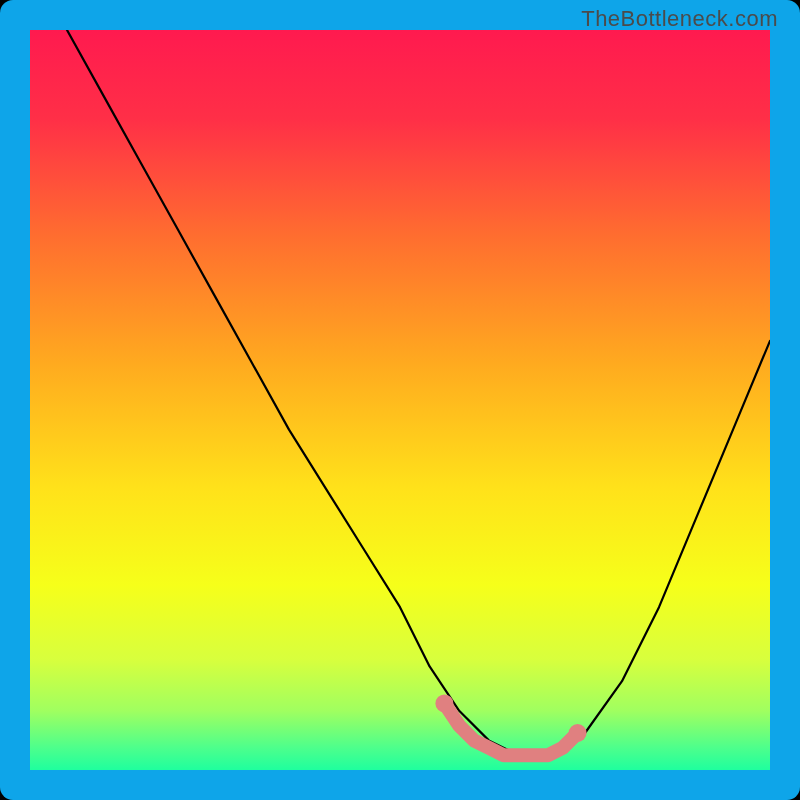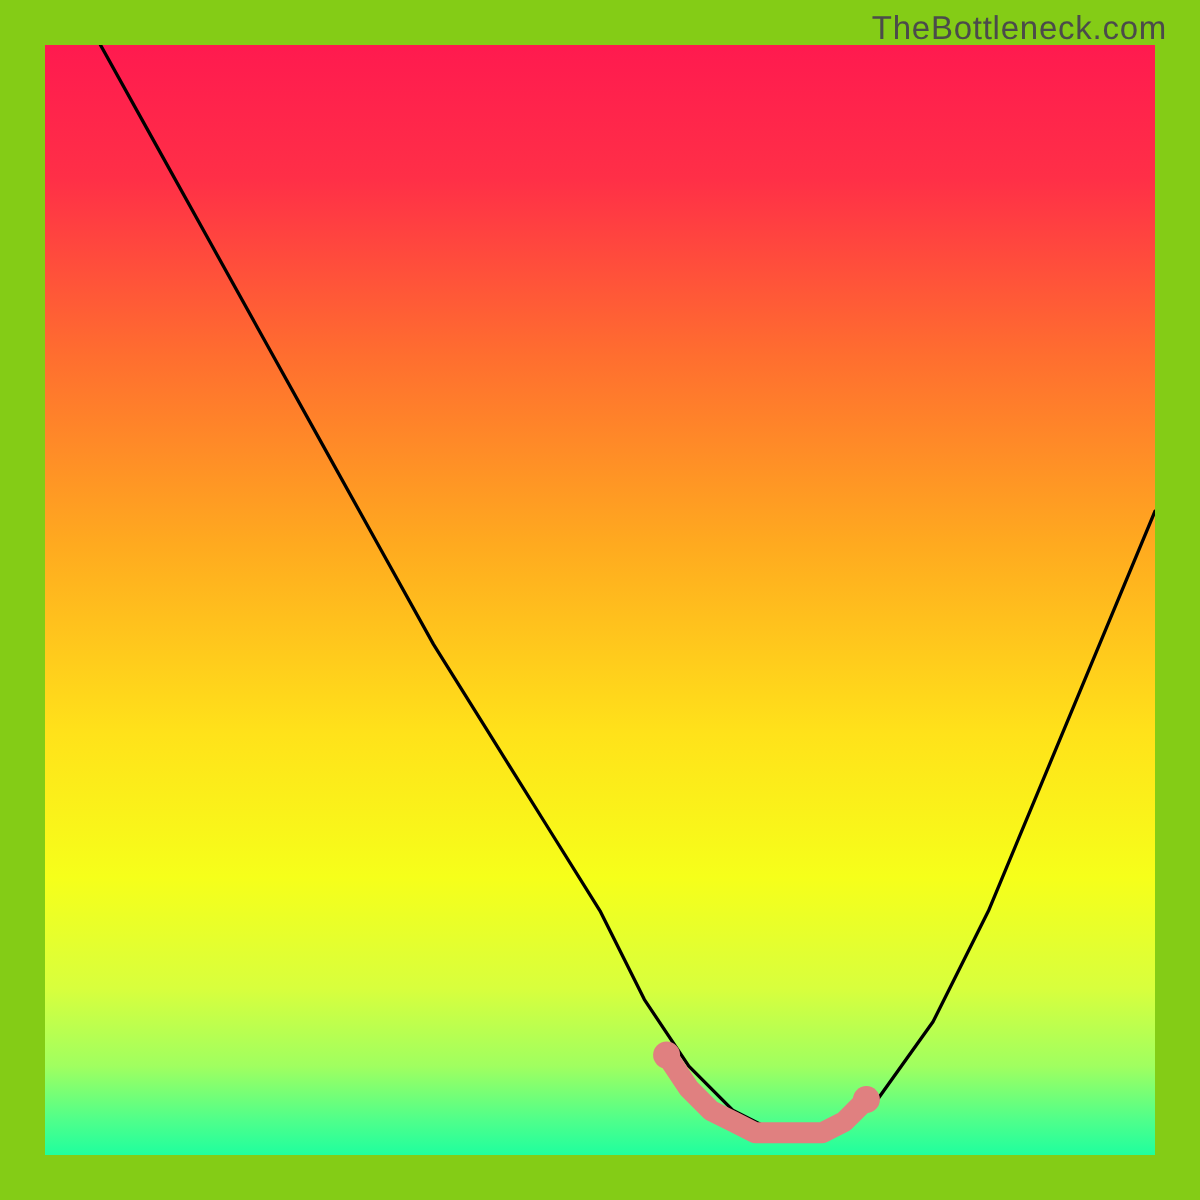--- a/index.html
+++ b/index.html
@@ -7,21 +7,22 @@
     padding: 0;
     width: 800px;
     height: 800px;
     background: #000;
     overflow: hidden;
     font-family: Arial, Helvetica, sans-serif;
   }
   .frame {
     position: absolute;
     inset: 0;
-    background: #84cc16;
+    background: #0ea5e9;
+    border-radius: 13px;
   }
   .plot-area {
     position: absolute;
     left: 30px;
     top: 30px;
     width: 740px;
     height: 740px;
     overflow: hidden;
   }
   .gradient {

